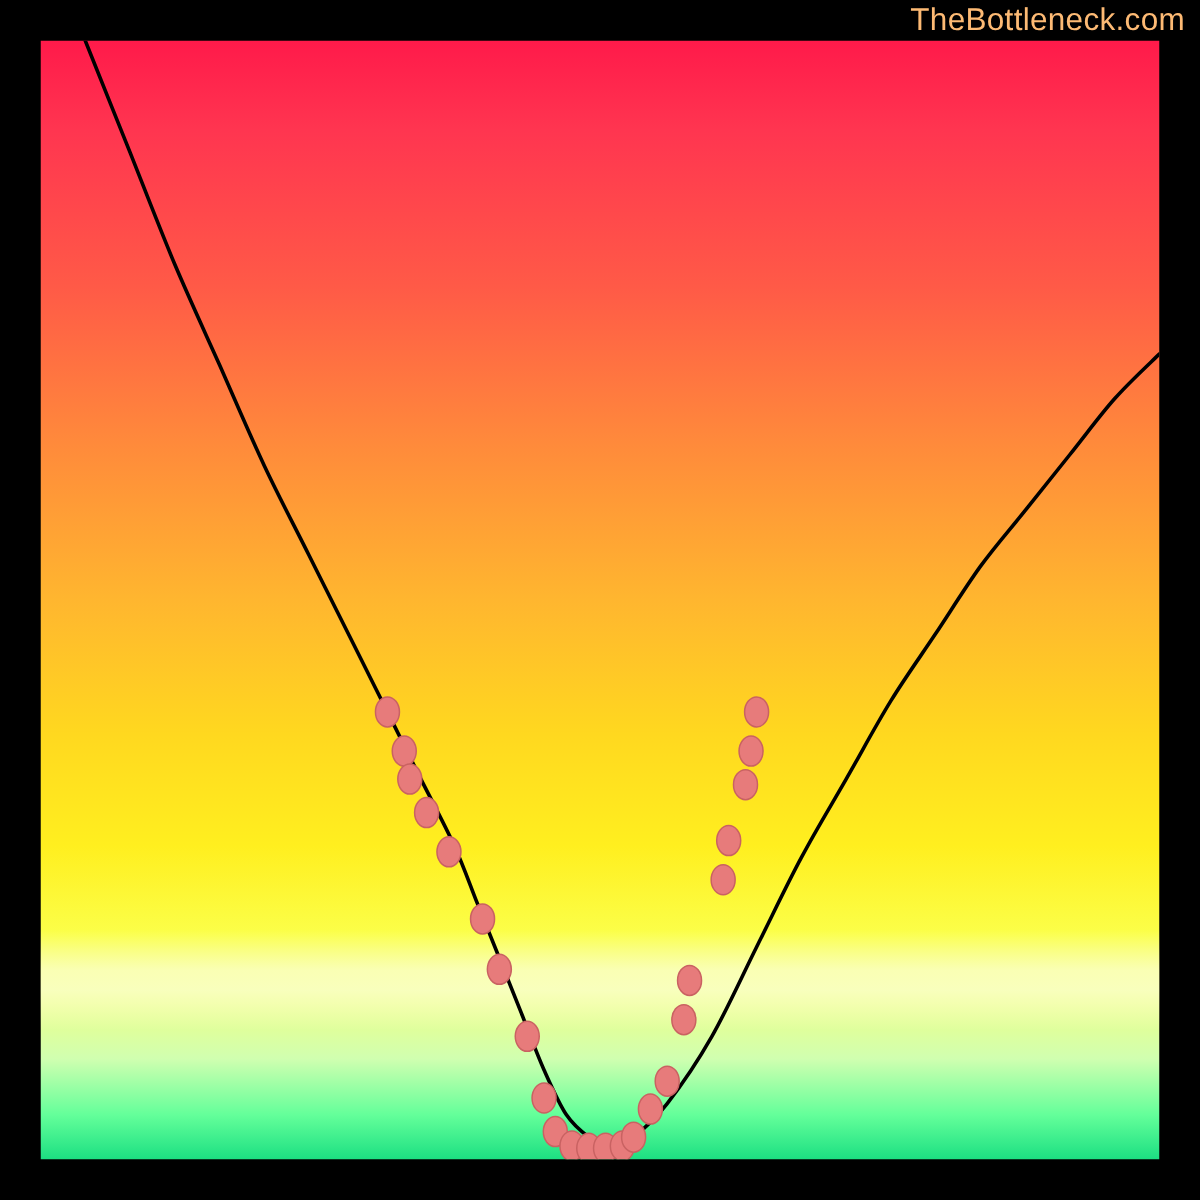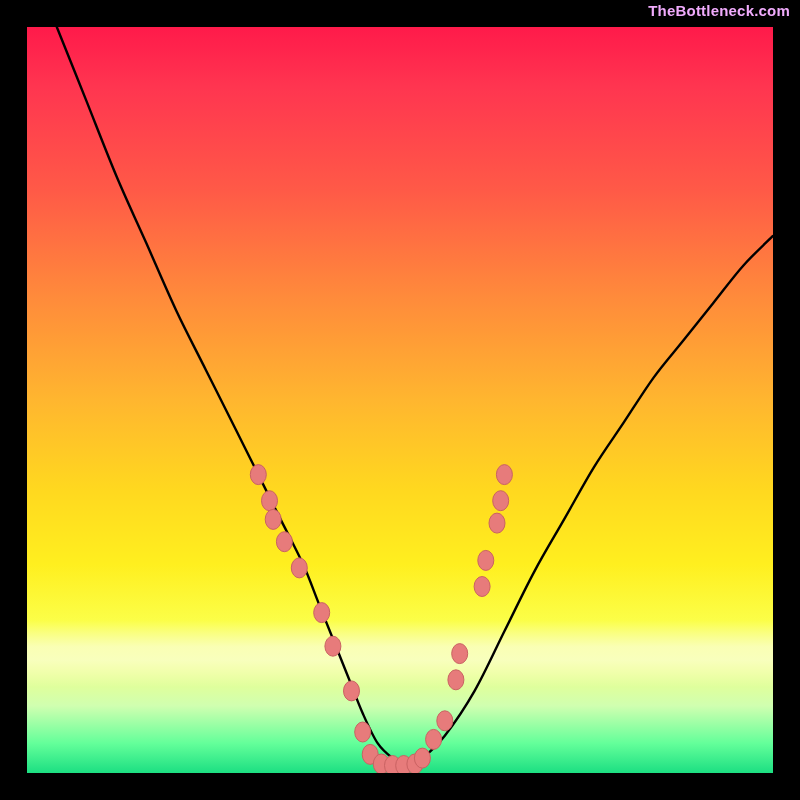--- a/index.html
+++ b/index.html
@@ -61,23 +61,23 @@
     );
   }
   .svg-layer {
     position: absolute;
     inset: 0;
   }
   .watermark {
     position: absolute;
     top: 2px;
     right: 10px;
-    color: #f0abfc;
-    font-size: 15px;
-    font-weight: 700;
+    color: #fdba74;
+    font-size: 21px;
+    font-weight: 400;
     letter-spacing: 0.2px;
   }
 </style>
 </head>
 <body>
 
 <div class="frame">
 
   <div class="plot-area">
     <div class="gradient-bg"></div>

